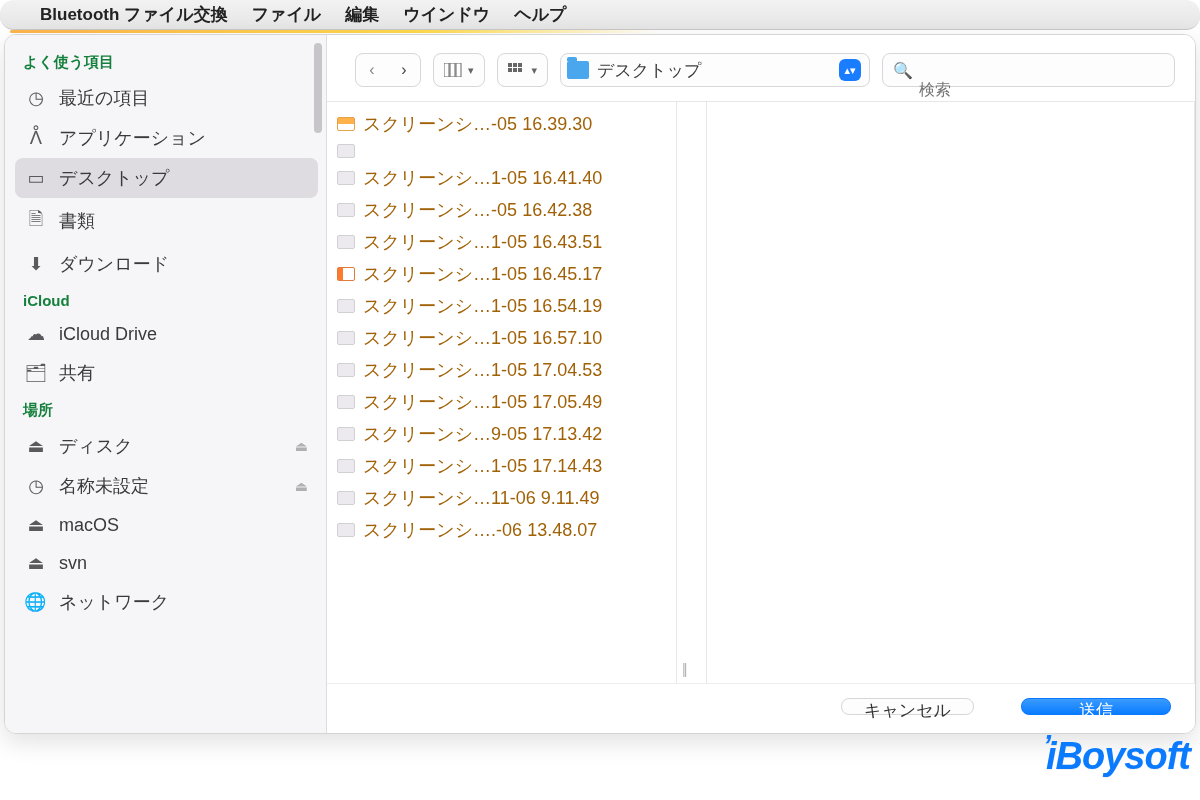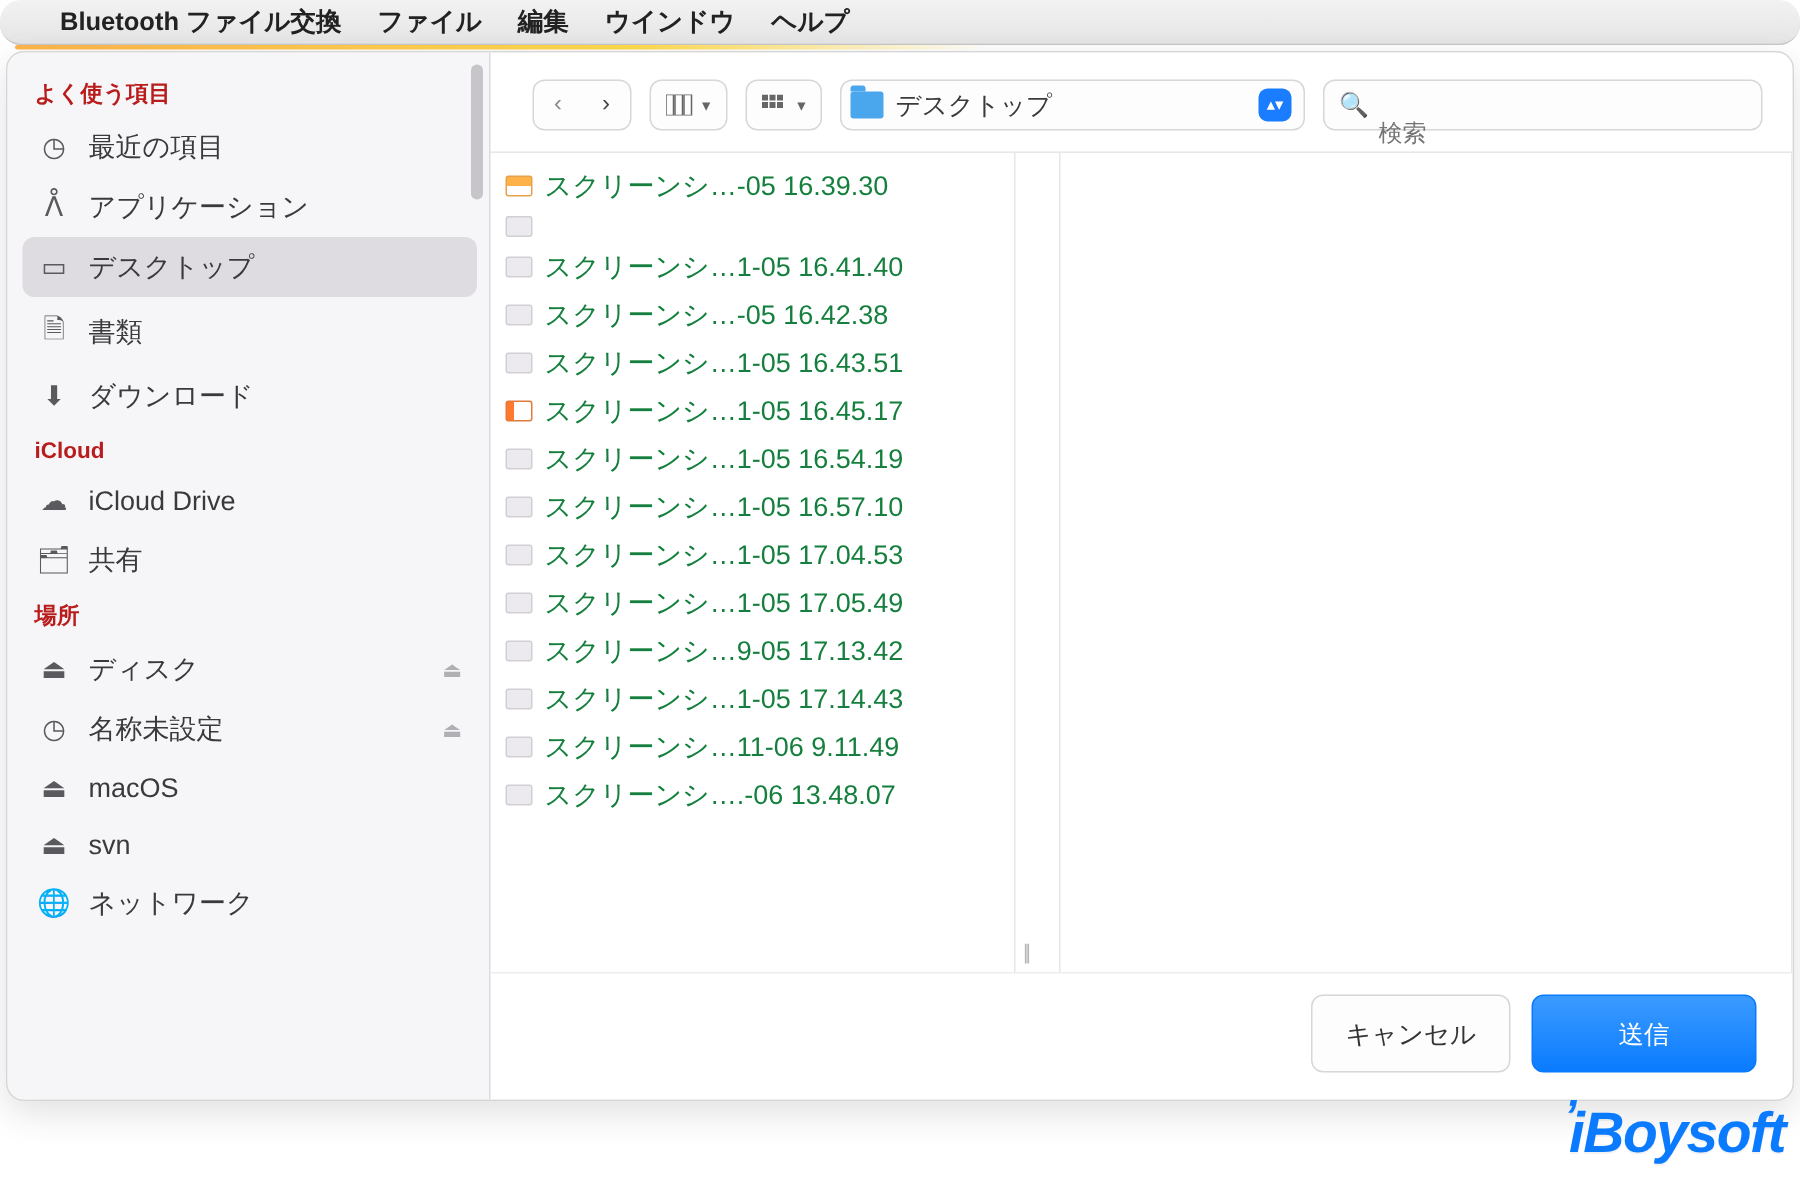--- a/index.html
+++ b/index.html
@@ -48,21 +48,21 @@
     border-right: 1px solid #ddd;
     padding: 10px 8px 10px 10px;
     overflow-y: auto;
     position: relative;
   }
   .sidebar-scroll-hint {
     position: absolute; top: 8px; right: 4px; width: 8px; height: 90px;
     background: #c7c5c9; border-radius: 4px;
   }
   .section-header {
-    font-size: 15px; color: #b91c1c; font-weight: 600;
+    font-size: 15px; color: #15803d; font-weight: 600;
     padding: 8px 8px 6px 8px;
   }
   .side-item {
     display: flex; align-items: center; gap: 12px;
     padding: 8px 10px; border-radius: 8px;
     font-size: 18px; color: #3a3a3c;
     cursor: default;
   }
   .side-item.selected { background: #dedce0; }
   .side-item .ico { width: 22px; display: inline-flex; justify-content: center; color: #5a5a5e; }
@@ -113,36 +113,36 @@
     flex: 1; display: flex; border-top: 1px solid #e7e6e8; position: relative;
     overflow: hidden;
   }
   .col {
     width: 350px; border-right: 1px solid #e7e6e8; overflow-y: auto; padding: 6px 0;
   }
   .col.secondary { width: 30px; border-right: 1px solid #e7e6e8; }
   .col.rest { flex: 1; }
   .row {
     display: flex; align-items: center; gap: 8px;
-    padding: 4px 10px; font-size: 18px; color: #15803d;
+    padding: 4px 10px; font-size: 18px; color: #a16207;
     cursor: default; white-space: nowrap;
   }
   .row .thumb { width: 18px; height: 14px; background: #eceaee; border: 1px solid #d0cfd3; border-radius: 2px; flex-shrink: 0; }
   .row .thumb.orange { background: linear-gradient(#ffb24a 50%, #fff 50%); border-color: #e6a24a; }
   .row .thumb.orange2 { background: linear-gradient(90deg,#ff7a2e 30%, #fff 30%); border-color: #e27a3a; }
   .resize-handle { position: absolute; bottom: 6px; left: 355px; color: #b5b4b9; font-size: 14px; letter-spacing: -2px; }
 
   
   .footer {
     display: flex; justify-content: flex-end; gap: 14px;
     padding: 14px 24px 18px; border-top: 1px solid #eee;
   }
   .btn {
-    height: 52px; padding: 0 22px; border-radius: 8px; font-size: 17px;
-    border: 1px solid #d7d6d8; background: #fdfdfd; color: #333; cursor: default;
+    height: 17px; padding: 0 22px; border-radius: 8px; font-size: 17px;
+    border: 1px solid #d7d6d8; background: #fdfdfd; color: #333; cursor: default; margin-left: 33px;
   }
   .btn.primary {
     background: linear-gradient(#3b9bff, #0a7bff); border-color: #0a7bff; color: #fff;
     min-width: 150px; font-weight: 500; text-align: center;
   }
 
   
   .watermark {
     position: absolute; right: 10px; bottom: 22px;
     font-style: italic; font-weight: 800; font-size: 38px;

